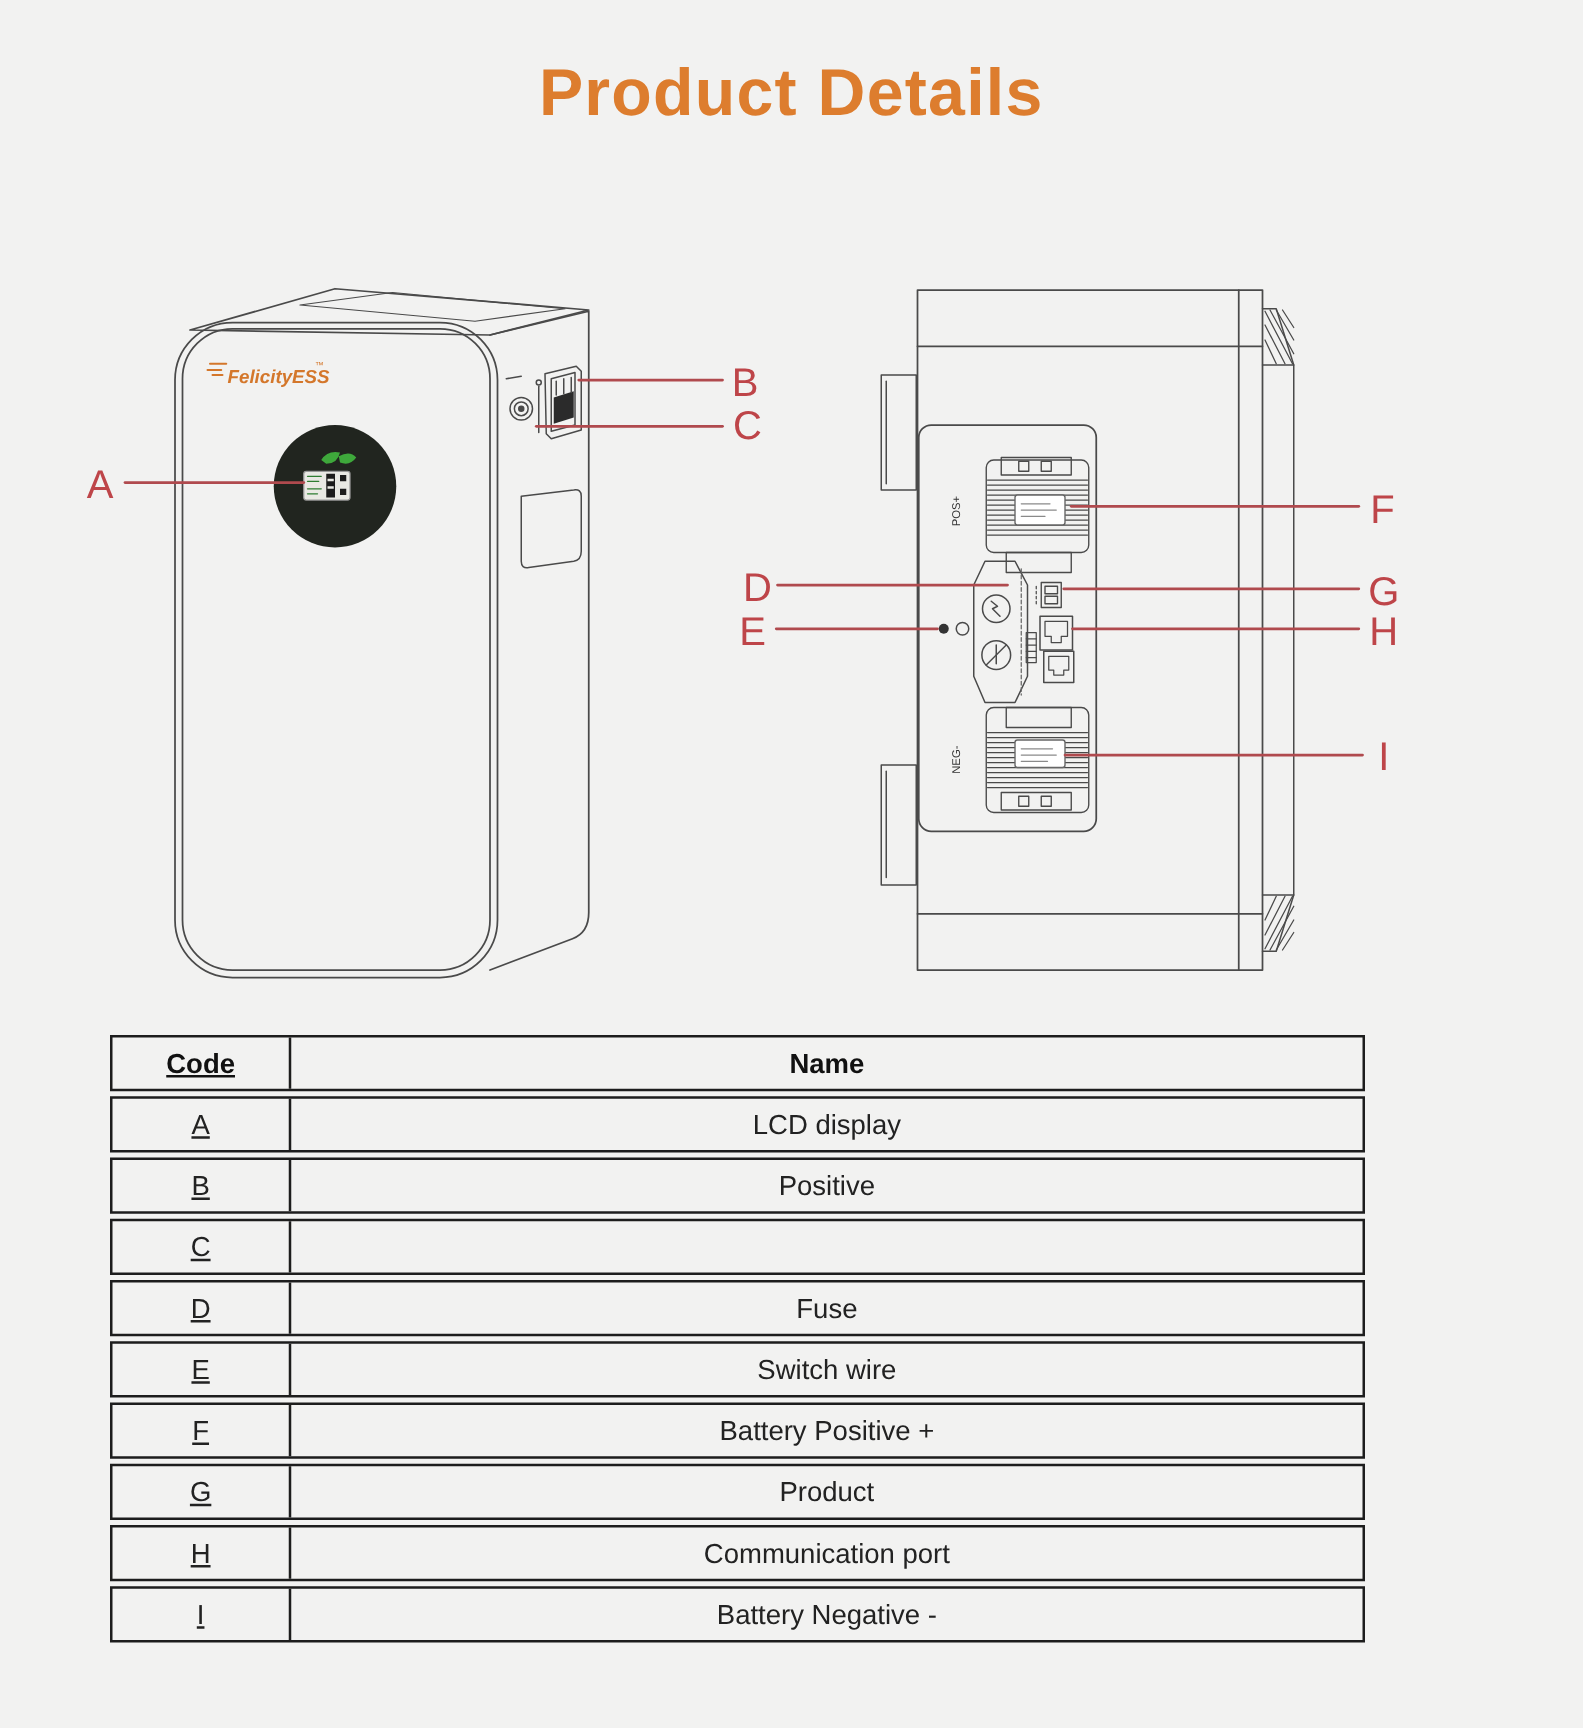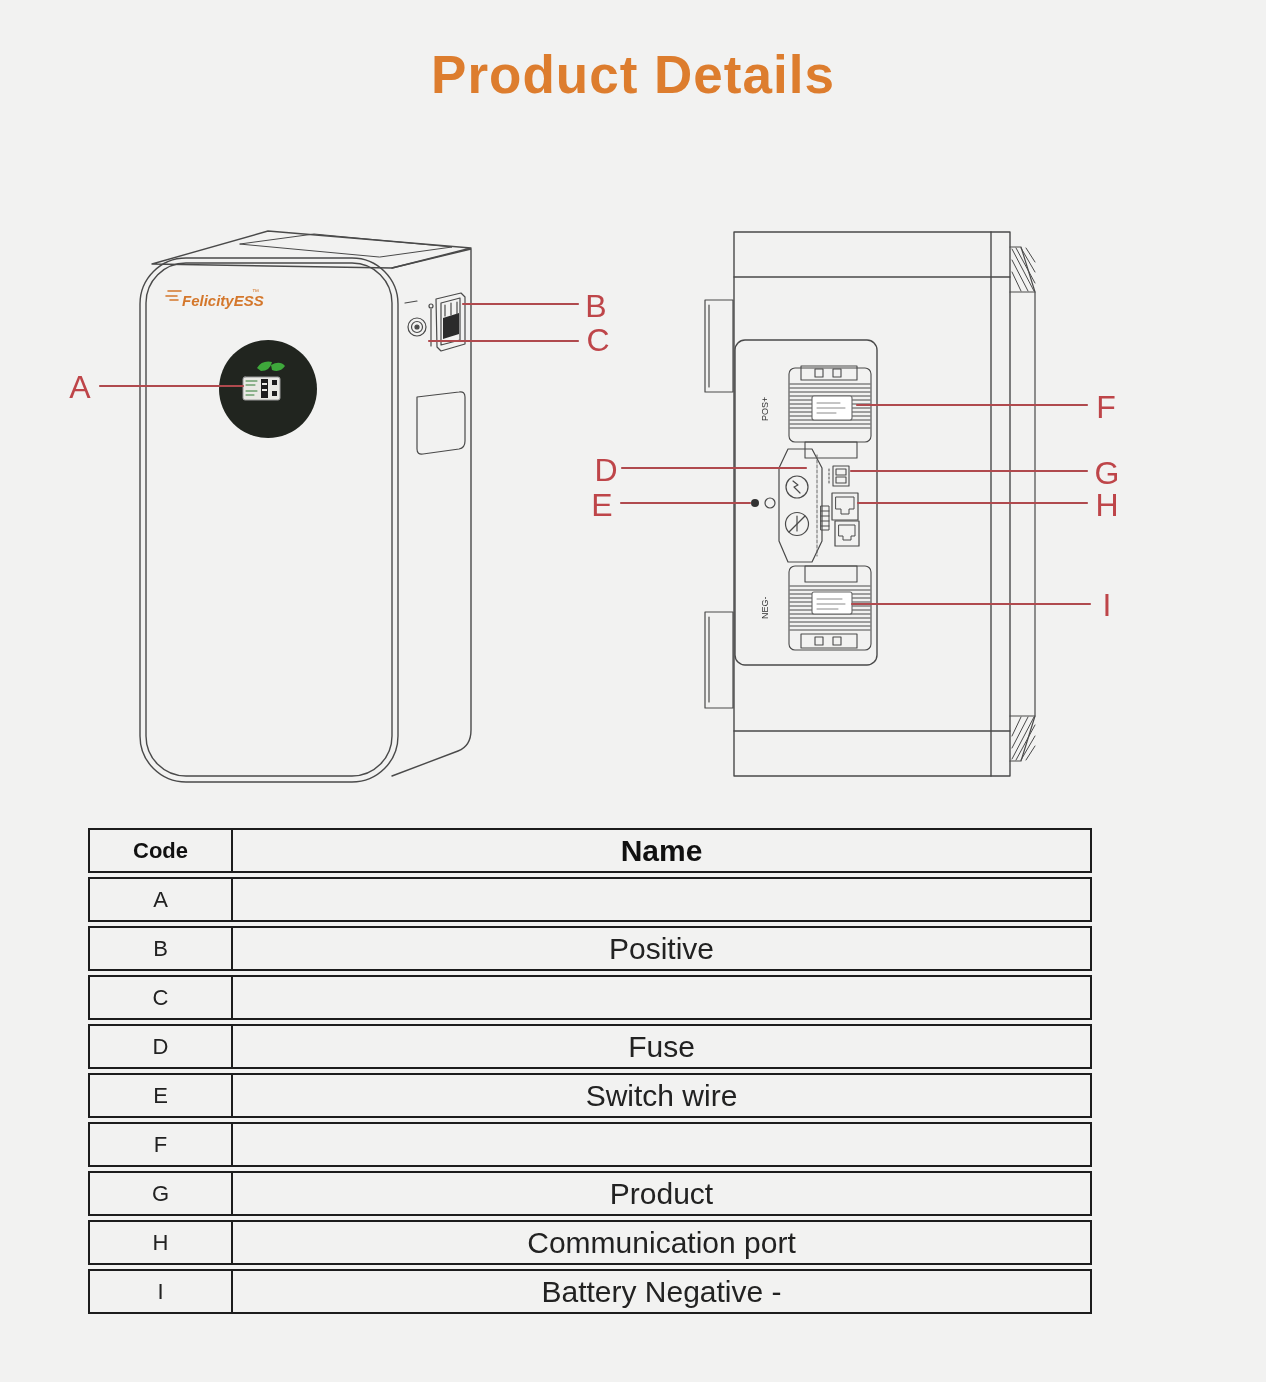--- a/index.html
+++ b/index.html
@@ -20,25 +20,25 @@
     color:#be4549;font-size:32px;font-weight:400;line-height:1;
   }
   .parts-table{position:absolute;left:88px;top:828px;width:1004px;}
   .t-row{
     display:flex;align-items:stretch;
     border:2px solid #1d1d1d;margin-bottom:4px;height:41px;
   }
   .t-cell-code{
     width:141px;display:flex;align-items:center;justify-content:center;
     border-right:2px solid #1d1d1d;
-    font-size:22px;color:#222;
+    font-size:22px;color:#222;text-decoration:underline;
   }
   .t-cell-name{
     flex:1;display:flex;align-items:center;justify-content:center;
-    font-size:30px;color:#222;
+    font-size:22px;color:#222;
   }
   .t-header .t-cell-code,.t-header .t-cell-name{font-weight:bold;color:#111;}
 </style>
 </head>
 <body>
 
 <h1 class="page-title">Product Details</h1>
 
 <svg class="diagram" width="1266" height="820" viewBox="0 0 1266 820">
 
@@ -257,38 +257,40 @@
 <div class="callout" style="left:1107px;top:505px;">H</div>
 <div class="callout" style="left:1107px;top:605px;">I</div>
 
 <div class="parts-table">
   <div class="t-row t-header">
     <div class="t-cell-code">Code</div>
     <div class="t-cell-name">Name</div>
   </div>
   <div class="t-row">
     <div class="t-cell-code">A</div>
+    <div class="t-cell-name">LCD display</div>
   </div>
   <div class="t-row">
     <div class="t-cell-code">B</div>
     <div class="t-cell-name">Positive</div>
   </div>
   <div class="t-row">
     <div class="t-cell-code">C</div>
   </div>
   <div class="t-row">
     <div class="t-cell-code">D</div>
     <div class="t-cell-name">Fuse</div>
   </div>
   <div class="t-row">
     <div class="t-cell-code">E</div>
     <div class="t-cell-name">Switch wire</div>
   </div>
   <div class="t-row">
     <div class="t-cell-code">F</div>
+    <div class="t-cell-name">Battery Positive +</div>
   </div>
   <div class="t-row">
     <div class="t-cell-code">G</div>
     <div class="t-cell-name">Product</div>
   </div>
   <div class="t-row">
     <div class="t-cell-code">H</div>
     <div class="t-cell-name">Communication port</div>
   </div>
   <div class="t-row">

